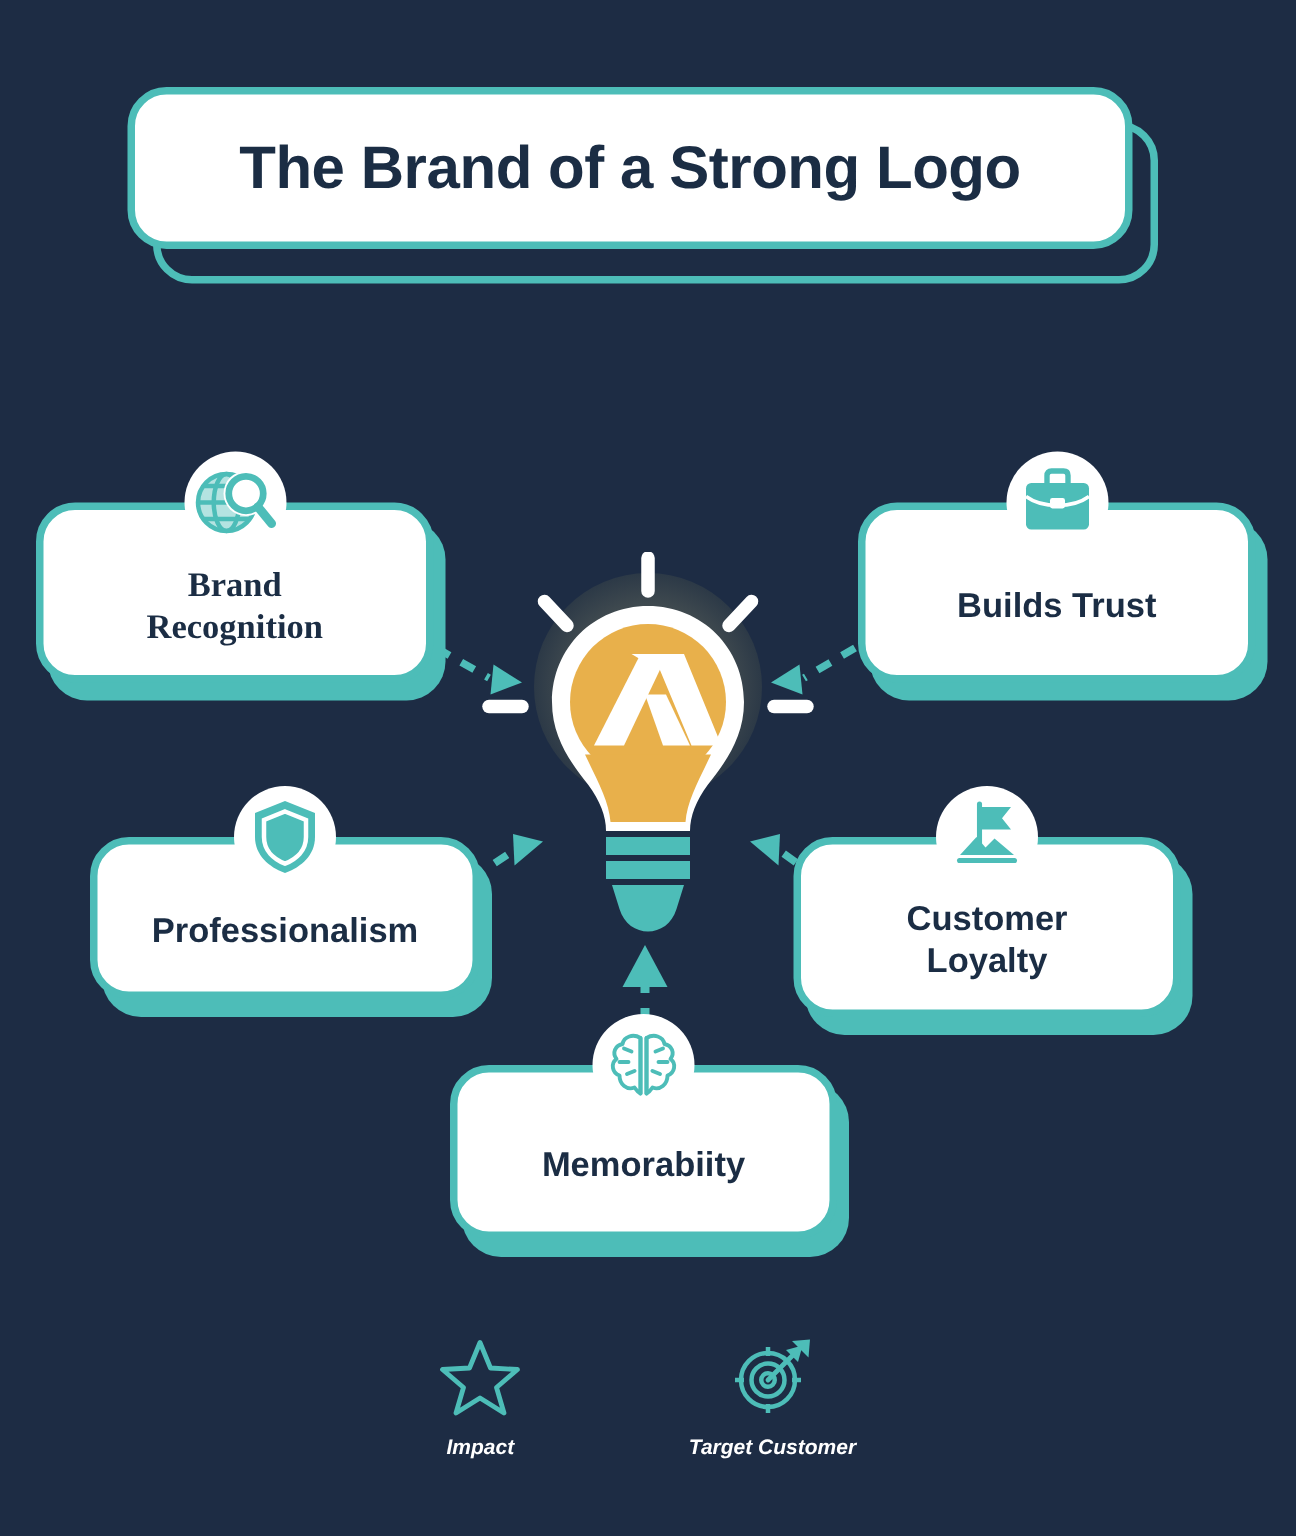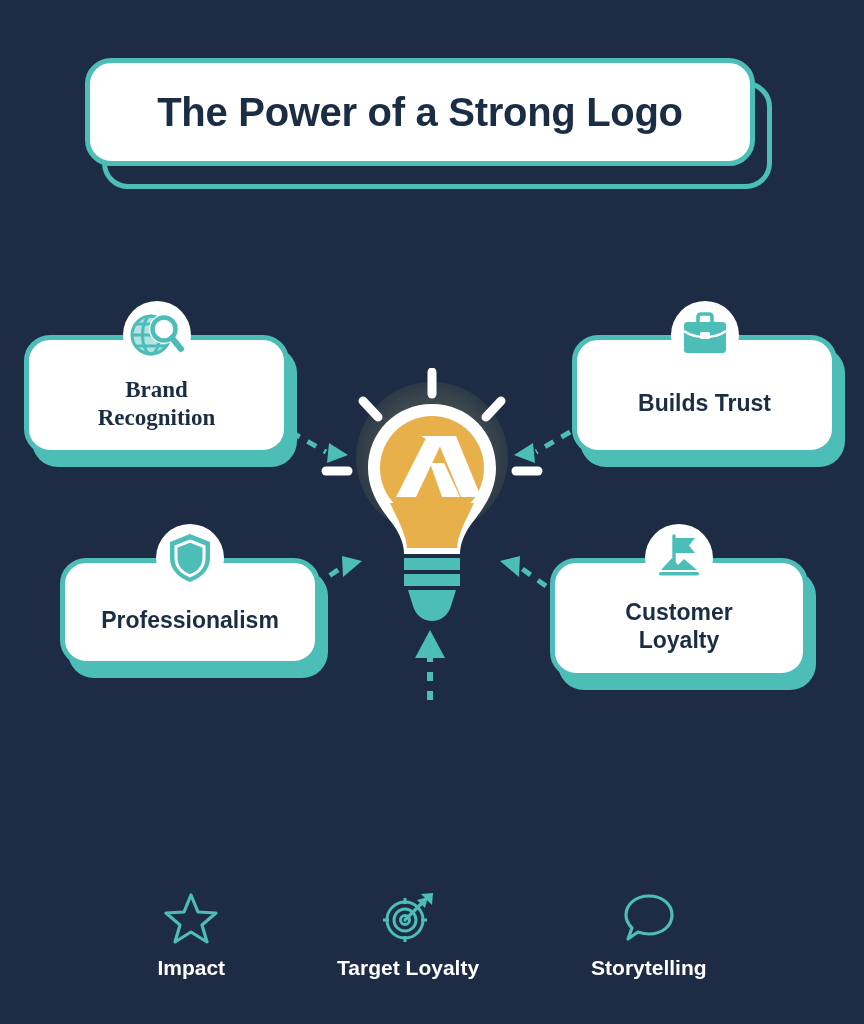--- a/index.html
+++ b/index.html
@@ -105,21 +105,21 @@
     align-items: center;
     justify-content: center;
     z-index: 5;
   }
   .badge svg { display: block; }
 
   
   #card-brand      { left: 24px;  top: 335px; width: 265px; height: 120px; font-family: Liberation Serif, serif; }
   #card-trust      { left: 572px; top: 335px; width: 265px; height: 120px; text-decoration: underline; }
   #card-prof       { left: 60px;  top: 558px; width: 260px; height: 108px; }
-  #card-loyalty    { left: 550px; top: 558px; width: 258px; height: 120px; }
+  #card-loyalty    { left: 529px; top: 558px; width: 258px; height: 120px; }
   #card-memory     { left: 300px; top: 710px; width: 258px; height: 116px; }
 
   
   .bulb-stage {
     position: absolute;
     left: 320px;
     top: 368px;
     width: 224px;
     height: 270px;
   }
@@ -158,35 +158,36 @@
     gap: 112px;
   }
   .bottom-item {
     display: flex;
     flex-direction: column;
     align-items: center;
     gap: 12px;
   }
   .bottom-label {
     color: #ffffff;
-    font-size: 21px;
+    font-size: 14px;
     font-weight: bold;
     white-space: nowrap;
+    font-style: italic;
   }
   .bottom-item svg { display: block; }
 </style>
 </head>
 <body>
 
 <div id="stage">
 
   <div class="title-wrap">
     <div class="title-shadow"></div>
     <div class="title-card">
-      <div class="title-text">The Power of a Strong Logo</div>
+      <div class="title-text">The Brand of a Strong Logo</div>
     </div>
   </div>
 
   <svg class="connectors" viewBox="0 0 864 1024">
 
     <g>
       <line x1="291" y1="432" x2="326" y2="452" stroke="#4dbdb8" stroke-width="5" stroke-dasharray="10 9" stroke-linecap="butt"></line>
       <polygon points="329,443 348,455 327,463" fill="#4dbdb8"></polygon>
     </g>
 
@@ -309,20 +310,42 @@
     <div class="badge">
       <svg width="52" height="52" viewBox="0 0 52 52">
         <line x1="21" y1="4" x2="21" y2="36" stroke="#4dbdb8" stroke-width="3.4" stroke-linecap="round"></line>
         <path d="M22 6 L42 6 L36 13.5 L42 21 L22 21 Z" fill="#4dbdb8"></path>
         <path d="M8 38 L19 26 L25 33 L31 27 L44 38 Z" fill="#4dbdb8"></path>
         <rect x="6" y="40" width="40" height="3.4" rx="1.7" fill="#4dbdb8"></rect>
       </svg>
     </div>
   </div>
 
+  <div class="card-wrap" id="card-memory">
+    <div class="card-shadow"></div>
+    <div class="card">
+      <div class="card-label">Memorabiity</div>
+    </div>
+    <div class="badge">
+      <svg width="50" height="48" viewBox="0 0 50 48">
+        <g fill="none" stroke="#4dbdb8" stroke-width="2.6" stroke-linecap="round" stroke-linejoin="round">
+          <path d="M23 6 C18 3 12 5 11 10 C6 11 4 16 7 20 C3 23 4 29 9 31 C9 37 14 41 19 39 C21 42 23 43 23 43 Z"></path>
+          <path d="M27 6 C32 3 38 5 39 10 C44 11 46 16 43 20 C47 23 46 29 41 31 C41 37 36 41 31 39 C29 42 27 43 27 43 Z"></path>
+          <line x1="23" y1="6" x2="23" y2="43"></line>
+          <line x1="27" y1="6" x2="27" y2="43"></line>
+          <path d="M12 13 L17 15"></path>
+          <path d="M9 22 L15 22"></path>
+          <path d="M14 30 L19 28"></path>
+          <path d="M38 13 L33 15"></path>
+          <path d="M41 22 L35 22"></path>
+          <path d="M36 30 L31 28"></path>
+        </g>
+      </svg>
+    </div>
+  </div>
 
   <div class="bottom-row">
 
     <div class="bottom-item">
       <svg width="54" height="52" viewBox="0 0 54 52">
         <path d="M27 3 L34 20 L52 21 L38 33 L43 50 L27 40 L11 50 L16 33 L2 21 L20 20 Z" fill="none" stroke="#4dbdb8" stroke-width="3.2" stroke-linejoin="round"></path>
       </svg>
       <span class="bottom-label">Impact</span>
     </div>
 
@@ -334,28 +357,19 @@
           <circle cx="24" cy="28" r="4.5"></circle>
           <line x1="24" y1="6" x2="24" y2="12"></line>
           <line x1="24" y1="44" x2="24" y2="50"></line>
           <line x1="2" y1="28" x2="8" y2="28"></line>
           <line x1="40" y1="28" x2="46" y2="28"></line>
         </g>
         <line x1="24" y1="28" x2="47" y2="5" stroke="#4dbdb8" stroke-width="3.2" stroke-linecap="round"></line>
         <path d="M47 5 L36 8 L44 16 Z" fill="#4dbdb8"></path>
         <path d="M40 2 L52 1 L51 13 Z" fill="#4dbdb8"></path>
       </svg>
-      <span class="bottom-label">Target Loyalty</span>
-    </div>
-
-    <div class="bottom-item">
-      <svg width="54" height="52" viewBox="0 0 54 52">
-        <path d="M27 4 C 40 4 50 12 50 23 C 50 34 40 42 27 42
-                 C 23 42 19 41 16 40
-                 L 6 47 L 10 36
-                 C 6 32 4 28 4 23 C 4 12 14 4 27 4 Z" fill="none" stroke="#4dbdb8" stroke-width="3.2" stroke-linejoin="round"></path>
-      </svg>
-      <span class="bottom-label">Storytelling</span>
-    </div>
+      <span class="bottom-label">Target Customer</span>
+    </div>
+
 
   </div>
 
 </div>
 
 </body></html>

